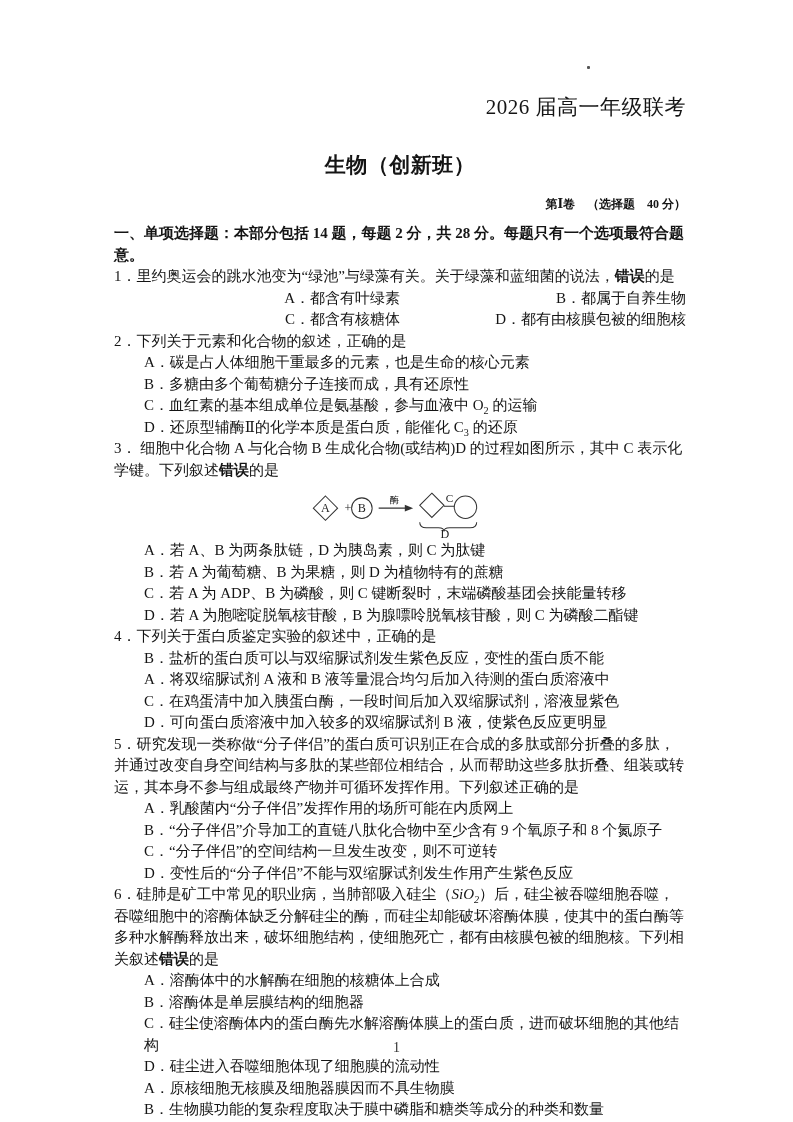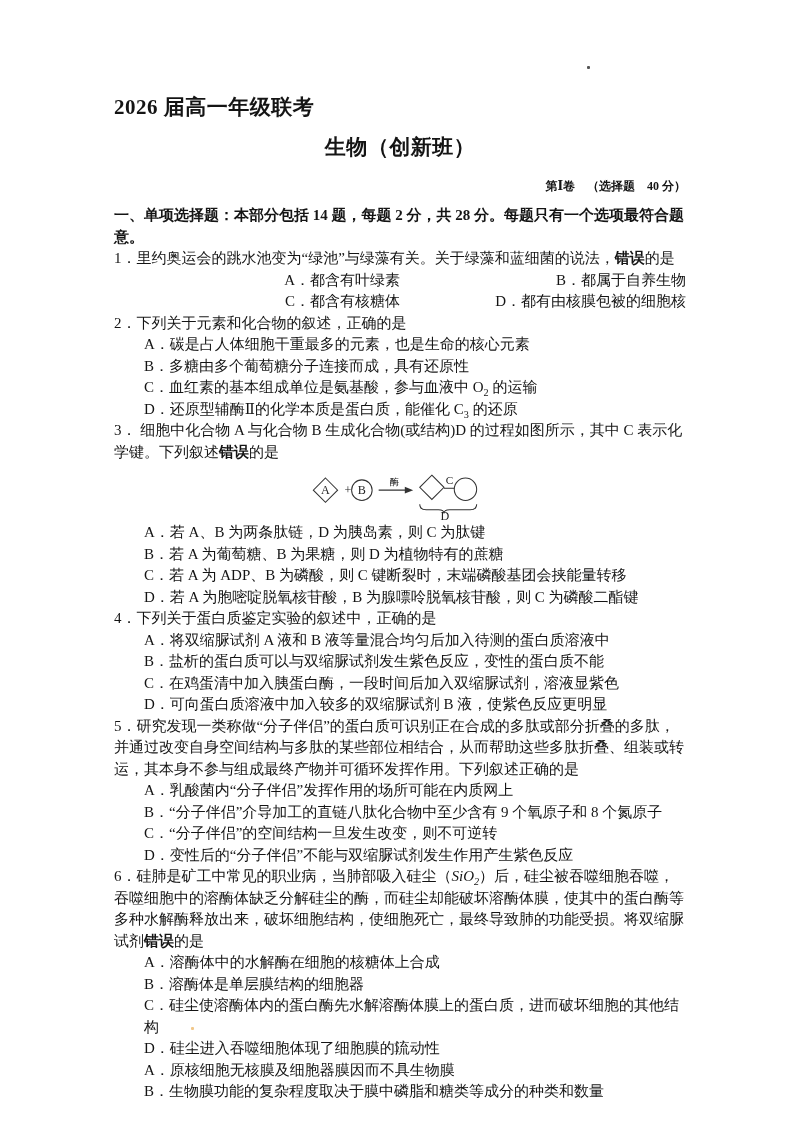--- a/index.html
+++ b/index.html
@@ -15,24 +15,24 @@
   .content {
     position: absolute;
     left: 114px;
     top: 94px;
     width: 572px;
     font-size: 15px;
     line-height: 21.5px;
   }
   .doc-title {
     font-size: 21px;
-    font-weight: 700;
-    text-align: left;
+    font-weight: 400;
+    text-align: right;
     line-height: 26px;
-    margin: 0 0 14px 0;
+    margin: 0 0 32px 0;
     letter-spacing: 0.5px;
   }
   .doc-subtitle {
     font-size: 21px;
     font-weight: 700;
     text-align: center;
     line-height: 26px;
     margin: 0 0 14px 0;
     letter-spacing: 0.5px;
   }
@@ -139,37 +139,37 @@
           <div class="options">
             <div class="option"><span>A．若 A、B 为两条肽链，D 为胰岛素，则 C 为肽键</span></div>
             <div class="option"><span>B．若 A 为葡萄糖、B 为果糖，则 D 为植物特有的蔗糖</span></div>
             <div class="option"><span>C．若 A 为 ADP、B 为磷酸，则 C 键断裂时，末端磷酸基团会挟能量转移</span></div>
             <div class="option"><span>D．若 A 为胞嘧啶脱氧核苷酸，B 为腺嘌呤脱氧核苷酸，则 C 为磷酸二酯键</span></div>
           </div>
         </div>
         <div class="question">
           <div class="stem"><span>4．下列关于蛋白质鉴定实验的叙述中，正确的是</span></div>
           <div class="options">
+            <div class="option"><span>B．盐析的蛋白质可以与双缩脲试剂发生紫色反应，变性的蛋白质不能</span></div>
             <div class="option"><span>A．将双缩脲试剂 A 液和 B 液等量混合均匀后加入待测的蛋白质溶液中</span></div>
-            <div class="option"><span>B．盐析的蛋白质可以与双缩脲试剂发生紫色反应，变性的蛋白质不能</span></div>
             <div class="option"><span>C．在鸡蛋清中加入胰蛋白酶，一段时间后加入双缩脲试剂，溶液显紫色</span></div>
             <div class="option"><span>D．可向蛋白质溶液中加入较多的双缩脲试剂 B 液，使紫色反应更明显</span></div>
           </div>
         </div>
         <div class="question">
           <div class="stem"><span>5．研究发现一类称做“分子伴侣”的蛋白质可识别正在合成的多肽或部分折叠的多肽，并通过改变自身空间结构与多肽的某些部位相结合，从而帮助这些多肽折叠、组装或转运，其本身不参与组成最终产物并可循环发挥作用。下列叙述正确的是</span></div>
           <div class="options">
             <div class="option"><span>A．乳酸菌内“分子伴侣”发挥作用的场所可能在内质网上</span></div>
             <div class="option"><span>B．“分子伴侣”介导加工的直链八肽化合物中至少含有 9 个氧原子和 8 个氮原子</span></div>
             <div class="option"><span>C．“分子伴侣”的空间结构一旦发生改变，则不可逆转</span></div>
             <div class="option"><span>D．变性后的“分子伴侣”不能与双缩脲试剂发生作用产生紫色反应</span></div>
           </div>
         </div>
         <div class="question">
-          <div class="stem"><span>6．硅肺是矿工中常见的职业病，当肺部吸入硅尘（</span><span class="i">SiO</span><sub class="i">2</sub><span>）后，硅尘被吞噬细胞吞噬，吞噬细胞中的溶酶体缺乏分解硅尘的酶，而硅尘却能破坏溶酶体膜，使其中的蛋白酶等多种水解酶释放出来，破坏细胞结构，使细胞死亡，最终导致肺的功能受损。将双缩脲试剂</span><span class="b">错误</span><span>的是</span></div>
+          <div class="stem"><span>6．硅肺是矿工中常见的职业病，当肺部吸入硅尘（</span><span class="i">SiO</span><sub class="i">2</sub><span>）后，硅尘被吞噬细胞吞噬，吞噬细胞中的溶酶体缺乏分解硅尘的酶，而硅尘却能破坏溶酶体膜，使其中的蛋白酶等多种水解酶释放出来，破坏细胞结构，使细胞死亡，都有由核膜包被的细胞核。下列相关叙述</span><span class="b">错误</span><span>的是</span></div>
           <div class="options">
             <div class="option"><span>A．溶酶体中的水解酶在细胞的核糖体上合成</span></div>
             <div class="option"><span>B．溶酶体是单层膜结构的细胞器</span></div>
             <div class="option"><span>C．硅尘使溶酶体内的蛋白酶先水解溶酶体膜上的蛋白质，进而破坏细胞的其他结构</span></div>
             <div class="option"><span>D．硅尘进入吞噬细胞体现了细胞膜的流动性</span></div>
           </div>
         </div>
         <div class="question">
           <div class="options">
             <div class="option"><span>A．原核细胞无核膜及细胞器膜因而不具生物膜</span></div>

